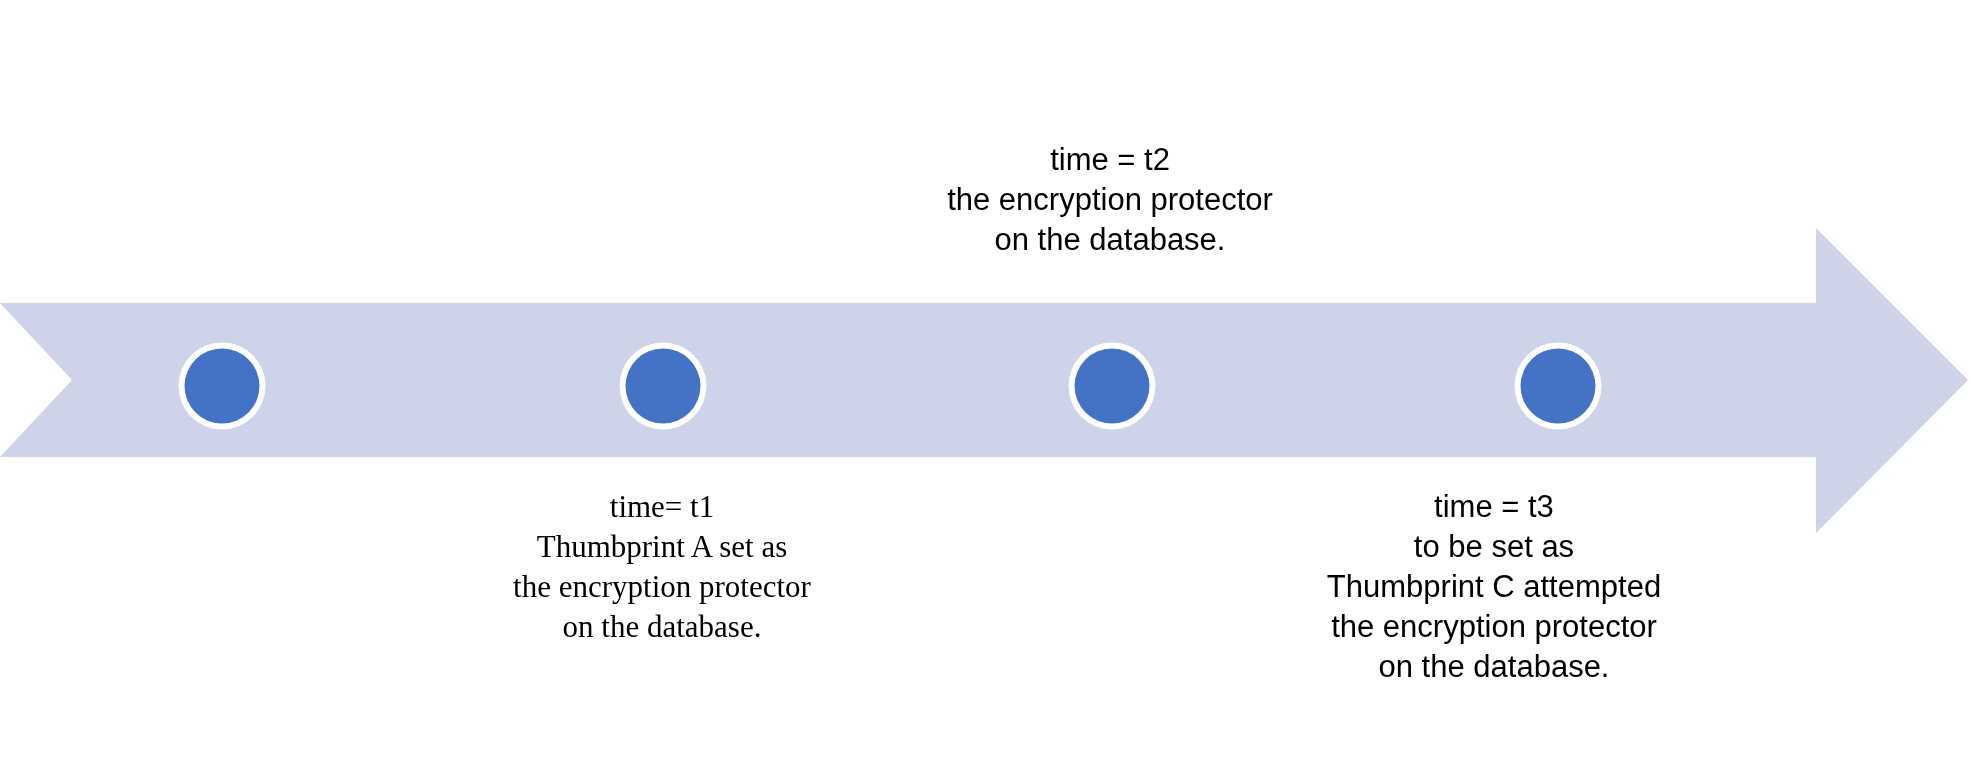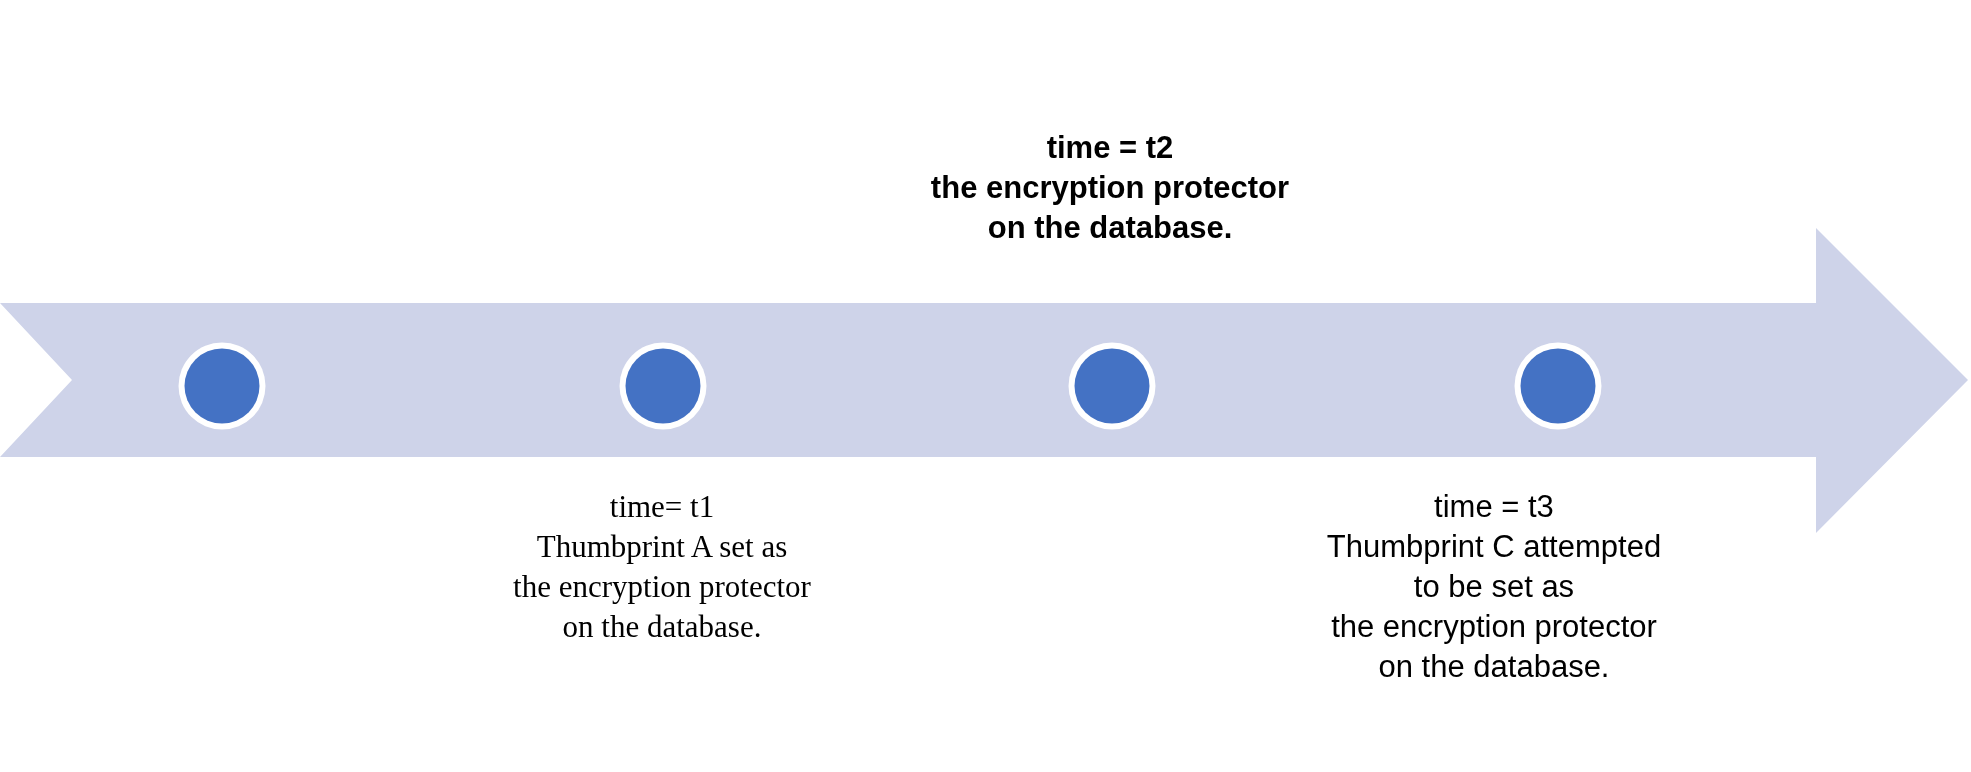--- a/index.html
+++ b/index.html
@@ -58,27 +58,27 @@
   </svg>
 
 
   <div class="event-label" style="left:662px; top:487px;font-family:Liberation Serif, serif;">
     <div>time= t1</div>
     <div>Thumbprint A set as</div>
     <div>the encryption protector</div>
     <div>on the database.</div>
   </div>
 
-  <div class="event-label" style="left:1110px; top:128px;font-weight:bold;">
+  <div class="event-label" style="left:1110px; top:140px;">
     <div>time = t2</div>
     <div>the encryption protector</div>
     <div>on the database.</div>
   </div>
 
   <div class="event-label" style="left:1494px; top:487px;">
     <div>time = t3</div>
+    <div>to be set as</div>
     <div>Thumbprint C attempted</div>
-    <div>to be set as</div>
     <div>the encryption protector</div>
     <div>on the database.</div>
   </div>
 
 </div>
 
 </body></html>

